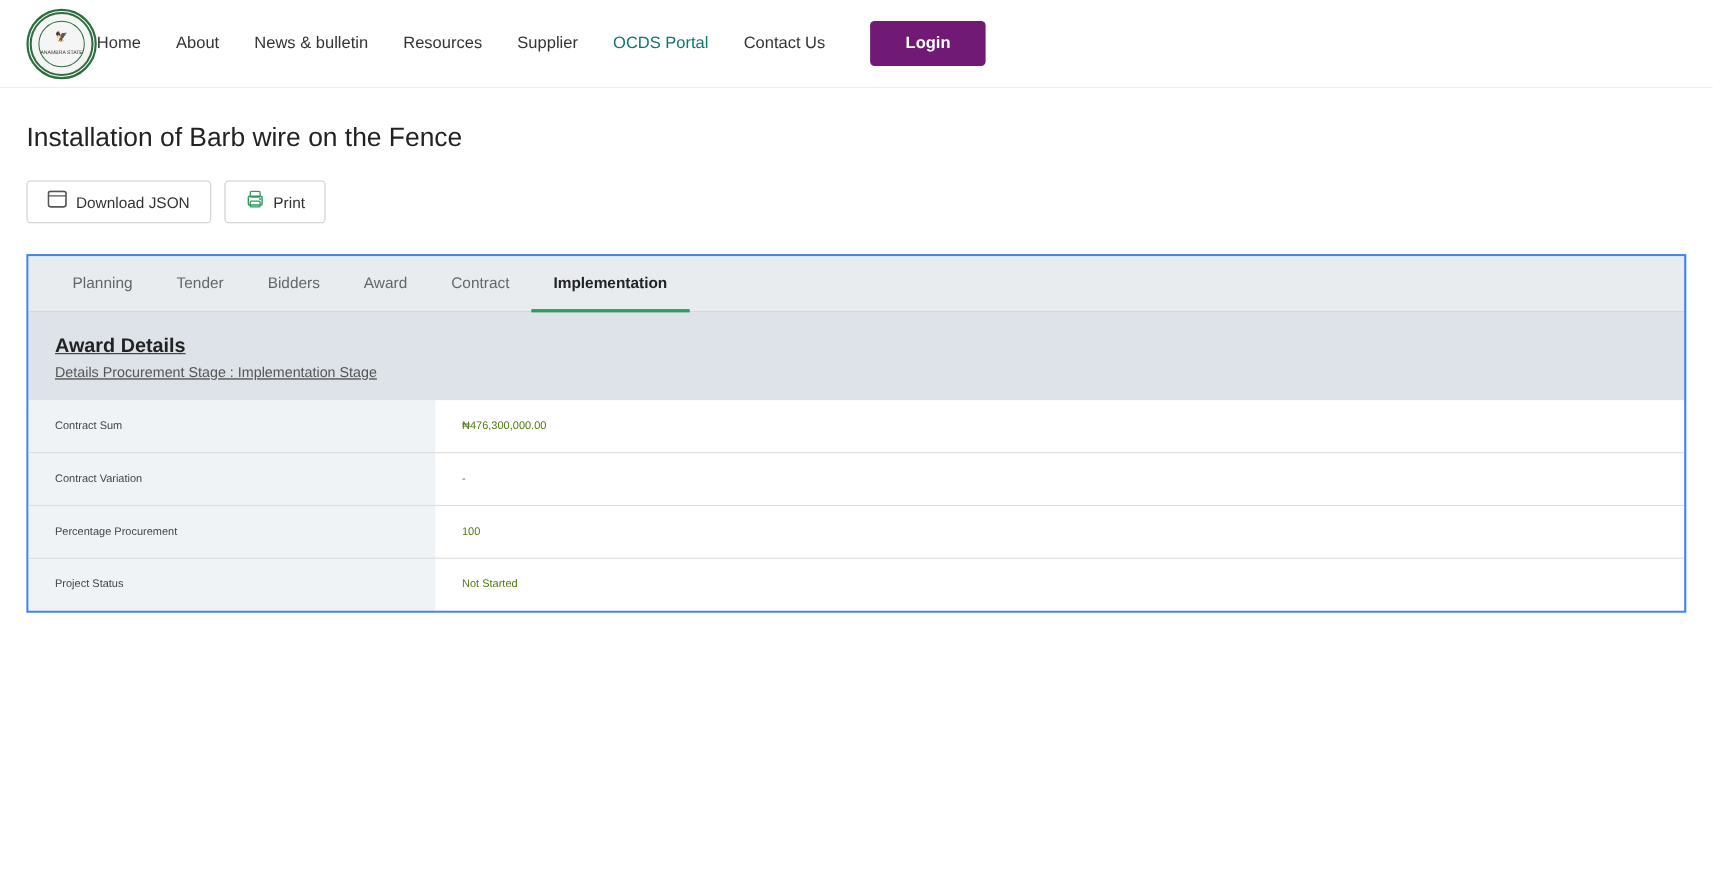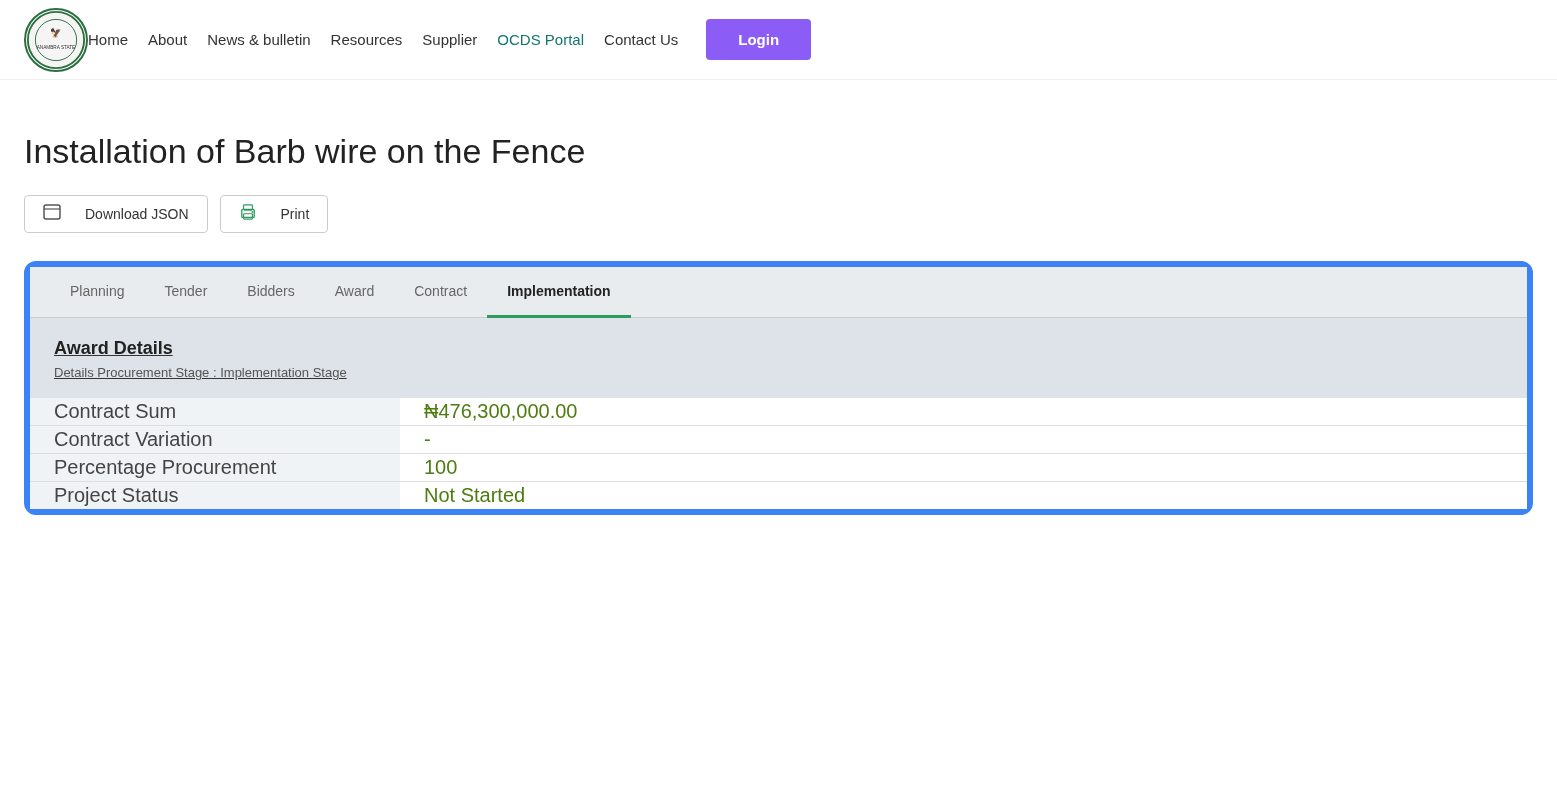--- a/index.html
+++ b/index.html
@@ -10,85 +10,84 @@
       display: flex;
       align-items: center;
       padding: 0 24px;
       height: 80px;
       border-bottom: 1px solid #eee;
       background: #fff;
     }
     .navbar-links {
       display: flex;
       align-items: center;
-      gap: 20px;
+      gap: 32px;
       list-style: none;
     }
     .navbar-links a {
       text-decoration: none;
       color: #333;
       font-size: 15px;
     }
     .navbar-links a.ocds {
       color: #0f766e;
     }
     .login-btn {
-      margin-left: 28px;
-      background: #8b5cf6;
+      margin-left: 41px;
+      background: #701a75;
       color: #fff;
       border: none;
       padding: 12px 32px;
       font-size: 15px;
       border-radius: 4px;
       cursor: pointer;
       font-weight: bold;
     }
 
     
     .page-content {
       padding: 32px 24px;
     }
     .page-title {
-      font-size: 34px;
+      font-size: 24px;
       font-weight: 400;
       color: #222;
       margin-bottom: 24px;
-      margin-top: 20px;
     }
 
     
     .action-buttons {
       display: flex;
       gap: 12px;
       margin-bottom: 28px;
     }
     .action-btn {
       display: flex;
       align-items: center;
-      gap: 24px;
+      gap: 8px;
       padding: 8px 18px;
       border: 1px solid #ccc;
       background: #fff;
       border-radius: 4px;
       cursor: pointer;
       font-size: 14px;
       color: #333;
     }
     .action-btn .btn-icon {
       color: #555;
       font-size: 16px;
     }
     .action-btn.print-btn .btn-icon {
       color: #2d9c5f;
     }
 
     
     .main-card {
-      border: 6px solid #3b82f6;
-      border-radius: 12px;
+      border: 2px solid #3b82f6;
+      border-radius: 0;
     }
 
     
     .tabs {
       display: flex;
       background: #e8ecef;
       border-bottom: 1px solid #ccc;
       padding: 0 20px;
     }
     .tab {
@@ -128,22 +127,22 @@
       width: 100%;
       border-collapse: collapse;
     }
     .details-table tr {
       border-bottom: 1px solid #ddd;
     }
     .details-table tr:last-child {
       border-bottom: none;
     }
     .details-table td {
-      padding: 2px 24px;
-      font-size: 20px;
+      padding: 18px 24px;
+      font-size: 10px;
       vertical-align: middle;
     }
     .details-table td:first-child {
       width: 370px;
       background: #f0f3f5;
       color: #444;
       font-weight: 500;
     }
     .details-table td:last-child {
       background: #fff;

